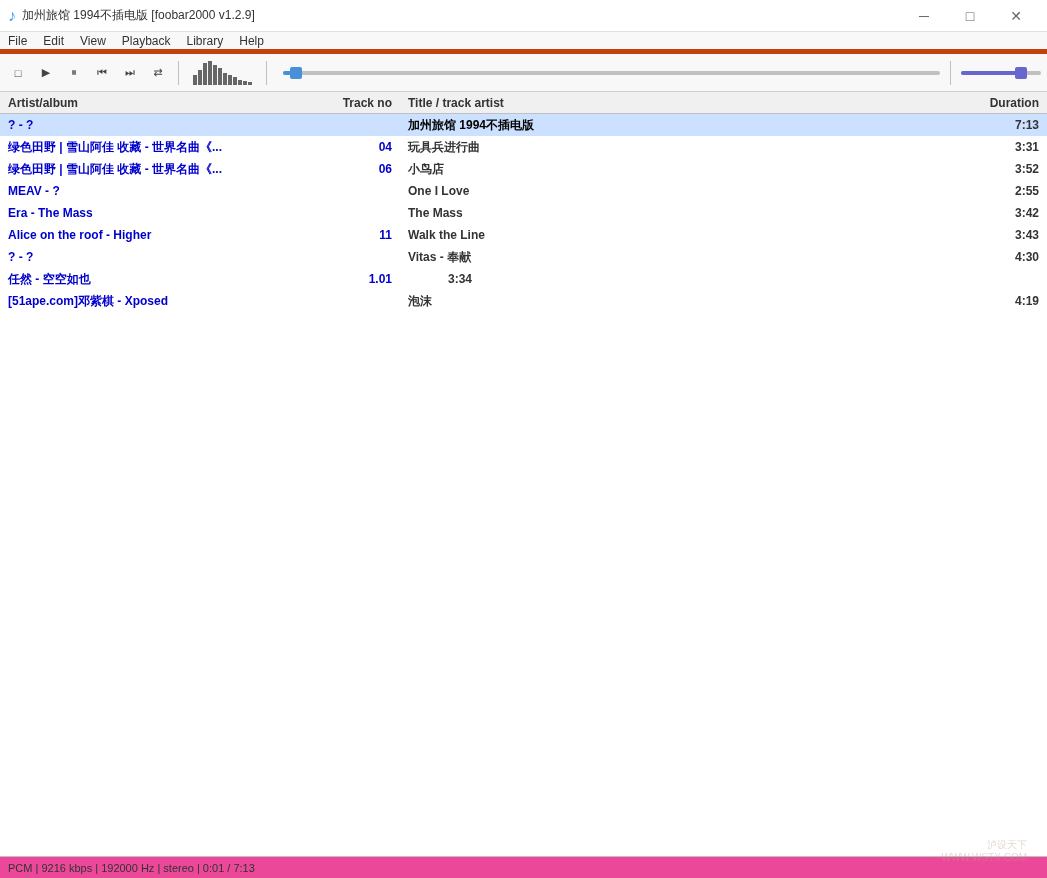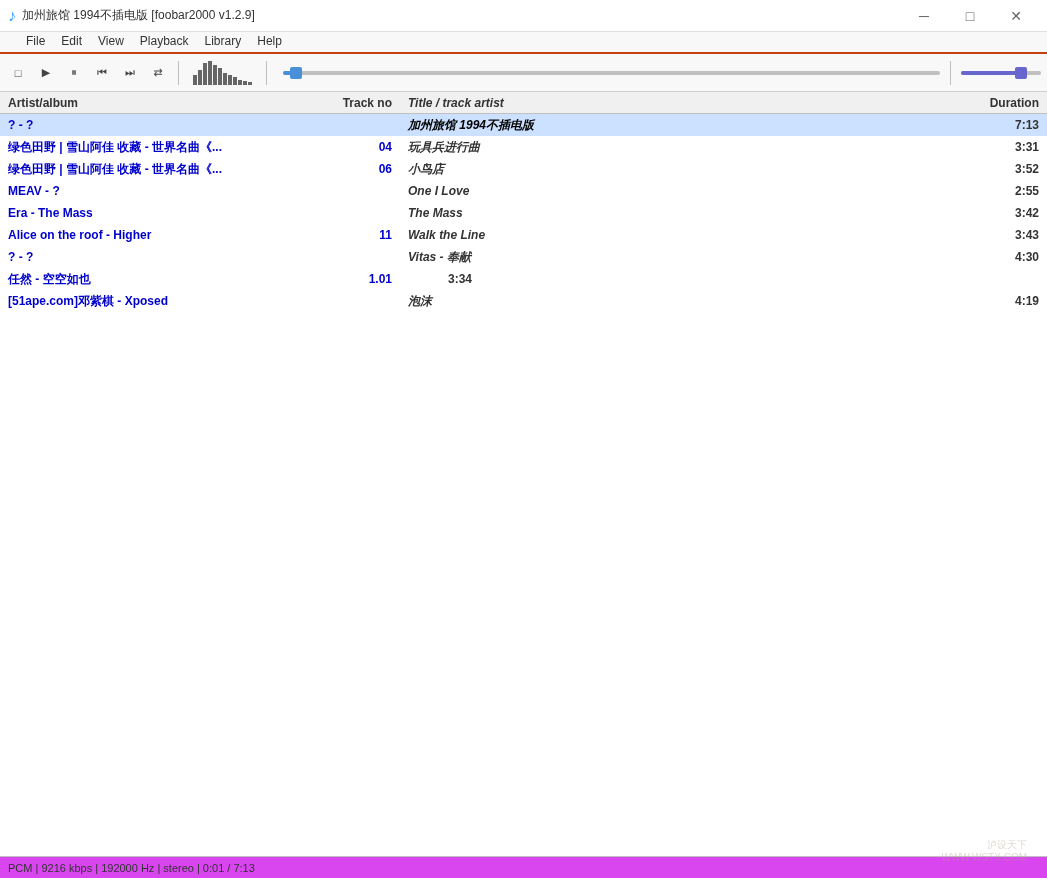--- a/index.html
+++ b/index.html
@@ -47,22 +47,22 @@
       color: #666;
       background: transparent;
       border: none;
     }
 
     
     #menu-bar {
       background: #f8f8f8;
       height: 22px;
       display: flex;
-      padding: 0 18px;
-      border-bottom: 2px solid #c2410c;
+      padding: 0 0;
+      border-bottom: 5px solid #c2410c;
     }
     .menu-item {
       padding: 2px 8px;
       cursor: pointer;
       font-size: 12px;
       color: #333;
     }
 
     
     #toolbar {
@@ -173,21 +173,21 @@
       display: flex;
       background: #f0f0f0;
       border-bottom: 1px solid #c0c0c0;
       height: 22px;
       align-items: center;
       font-size: 12px;
       color: #333;
     }
     .col-artist { flex: 0 0 320px; padding: 0 8px; font-weight: 600; }
     .col-trackno { flex: 0 0 80px; padding: 0 8px; font-weight: 600; text-align: right; }
-    .col-title { flex: 1; padding: 0 8px; font-weight: 600; font-style: italic; }
+    .col-title { flex: 1; padding: 0 8px; font-weight: 600; }
     .col-duration { flex: 0 0 80px; padding: 0 8px; font-weight: 600; text-align: right; }
 
     
     #playlist {
       flex: 1;
       overflow-y: auto;
       overflow-x: hidden;
     }
     .pl-row {
       display: flex;
@@ -201,21 +201,21 @@
     .pl-row .col-artist { color: #0000cc; }
     .pl-row.selected .col-artist { color: #0000cc; }
     .pl-row .col-trackno { color: #0000cc; text-align: right; }
     .pl-row .col-title { color: #333; }
     .pl-row.selected .col-title { color: #000; }
     .pl-row .col-duration { color: #333; text-align: right; }
 
     
     #status-bar {
       height: 22px;
-      background: #d946ef;
+      background: #ec4899;
       border-top: 1px solid #c0c0c0;
       display: flex;
       align-items: center;
       padding: 0 8px;
       font-size: 11px;
       color: #333;
     }
 
     
     #watermark {

